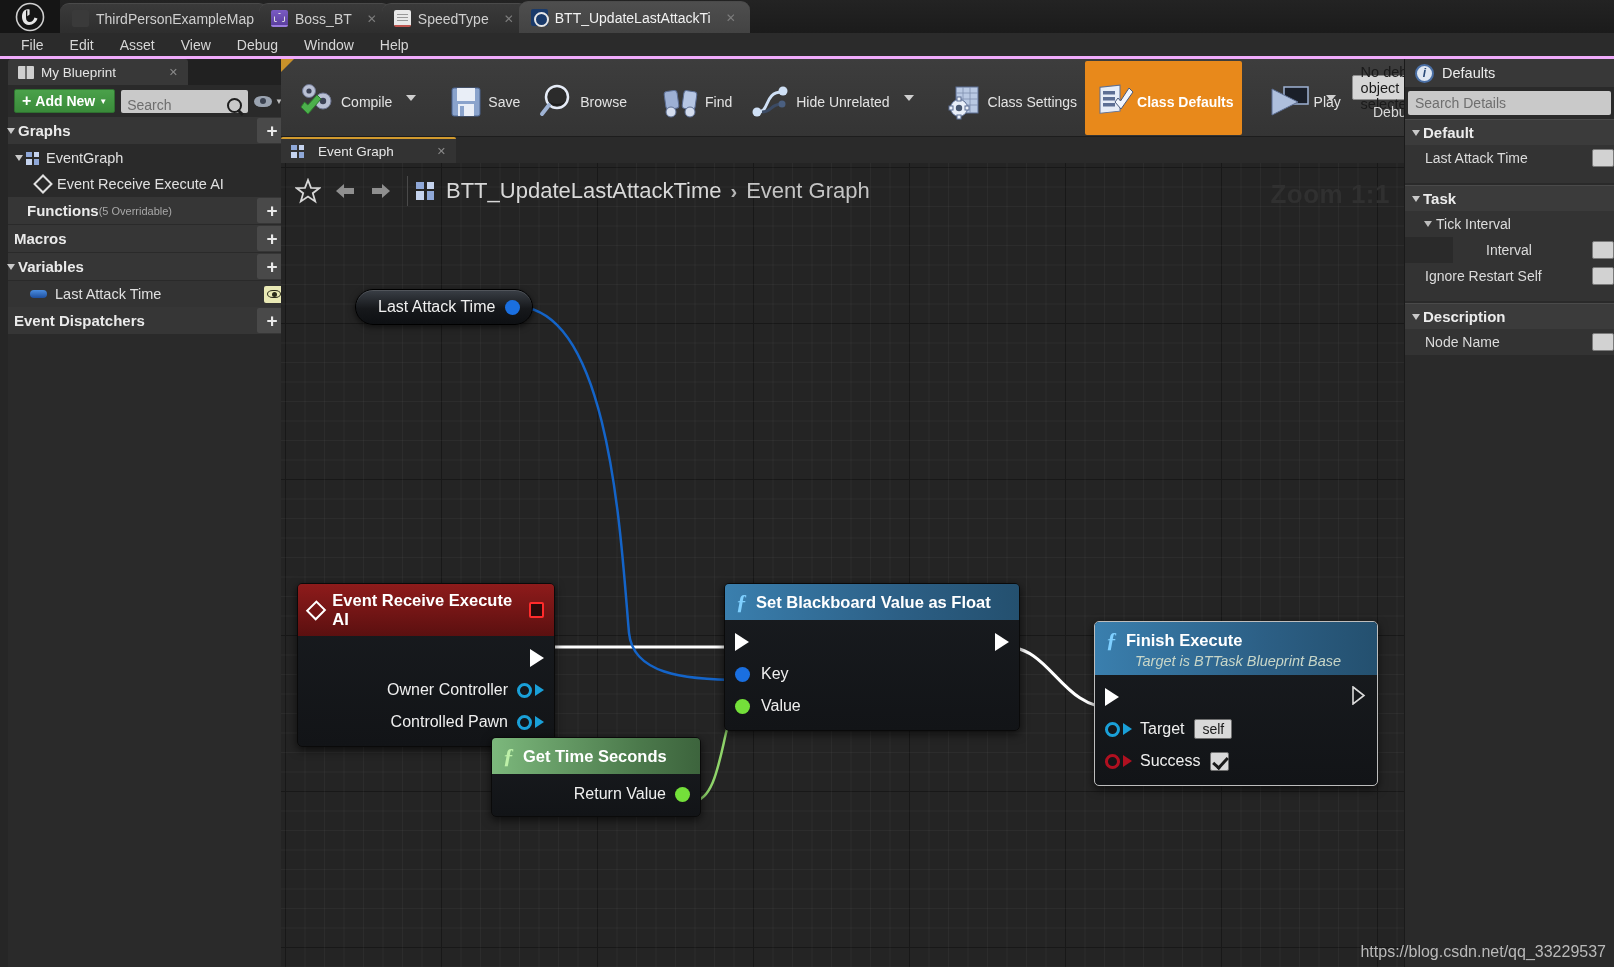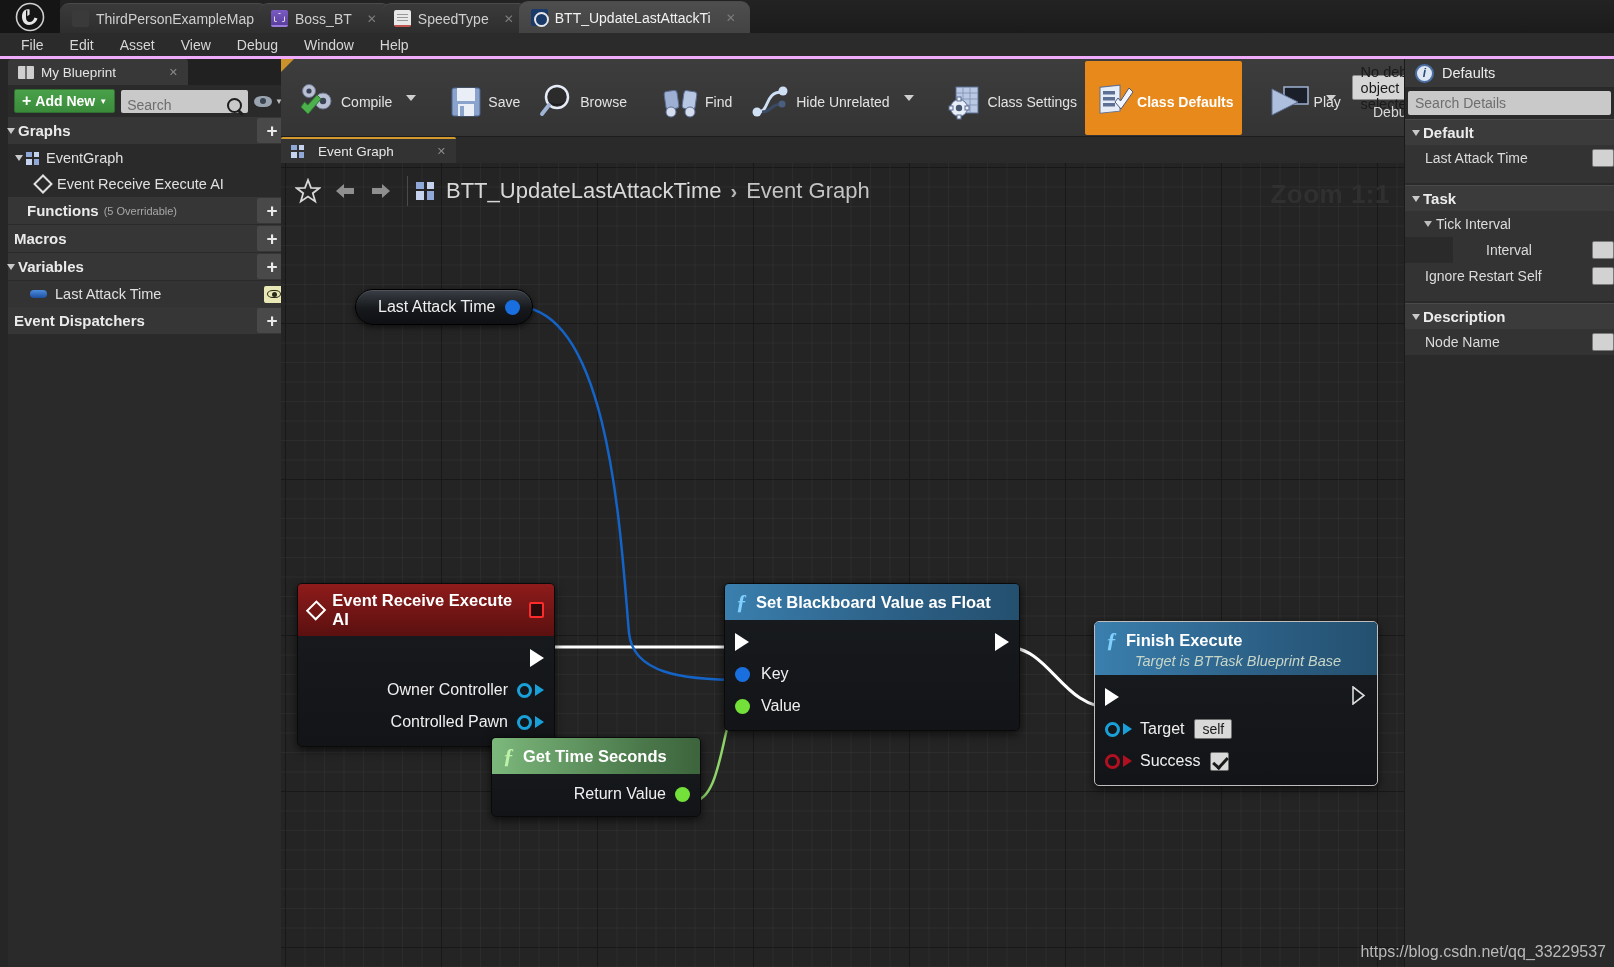--- a/index.html
+++ b/index.html
@@ -96,21 +96,21 @@
   }
   .mb-section .plusbtn{
     margin-left:auto; width:30px; height:25px; background:#494949; color:#e9e9e9;
     display:flex;align-items:center;justify-content:center;font-size:19px;font-weight:700;
     border-radius:2px; margin-right:2px;
   }
   .tri{width:0;height:0;border-left:6px solid #c9c9c9;border-top:4px solid transparent;border-bottom:4px solid transparent;margin-right:4px;transform:rotate(90deg);}
   .mb-row { height:26px; display:flex; align-items:center; padding-left:8px; font-size:14.5px; color:#e0e0e0;}
   .mb-row.sub { padding-left:28px; }
   .mb-row.sub2 { padding-left:22px; background:#333; }
-  .overridable{font-size:11px;color:#a8a8a8;font-weight:400;margin-left:5px;}
+  .overridable{font-size:11px;color:#a8a8a8;font-weight:400;}
   .graphicon{width:14px;height:13px;position:relative;margin-right:6px;}
   .graphicon i{position:absolute;background:#8fa8d8;display:block;}
   .graphicon i:nth-child(1){left:0;top:0;width:6px;height:5px;}
   .graphicon i:nth-child(2){left:8px;top:0;width:5px;height:5px;background:#c5d3ee;}
   .graphicon i:nth-child(3){left:0;top:7px;width:6px;height:6px;background:#c5d3ee;}
   .graphicon i:nth-child(4){left:8px;top:7px;width:5px;height:6px;}
   .diamondicon{width:14px;height:14px;margin-right:7px;border:2px solid #e0e0e0;transform:rotate(45deg);}
   .varpill{width:17px;height:8px;border-radius:4px;background:linear-gradient(180deg,#4a8de0,#1e4f9e);margin-right:8px;}
   .eyebox{margin-left:auto;width:20px;height:17px;background:#e9e9b5;border-radius:2px;display:flex;align-items:center;justify-content:center;margin-right:5px;}
   .eyebox .e{width:14px;height:8px;border-radius:50%/60%;border:1.5px solid #2a2a1a;position:relative;}

